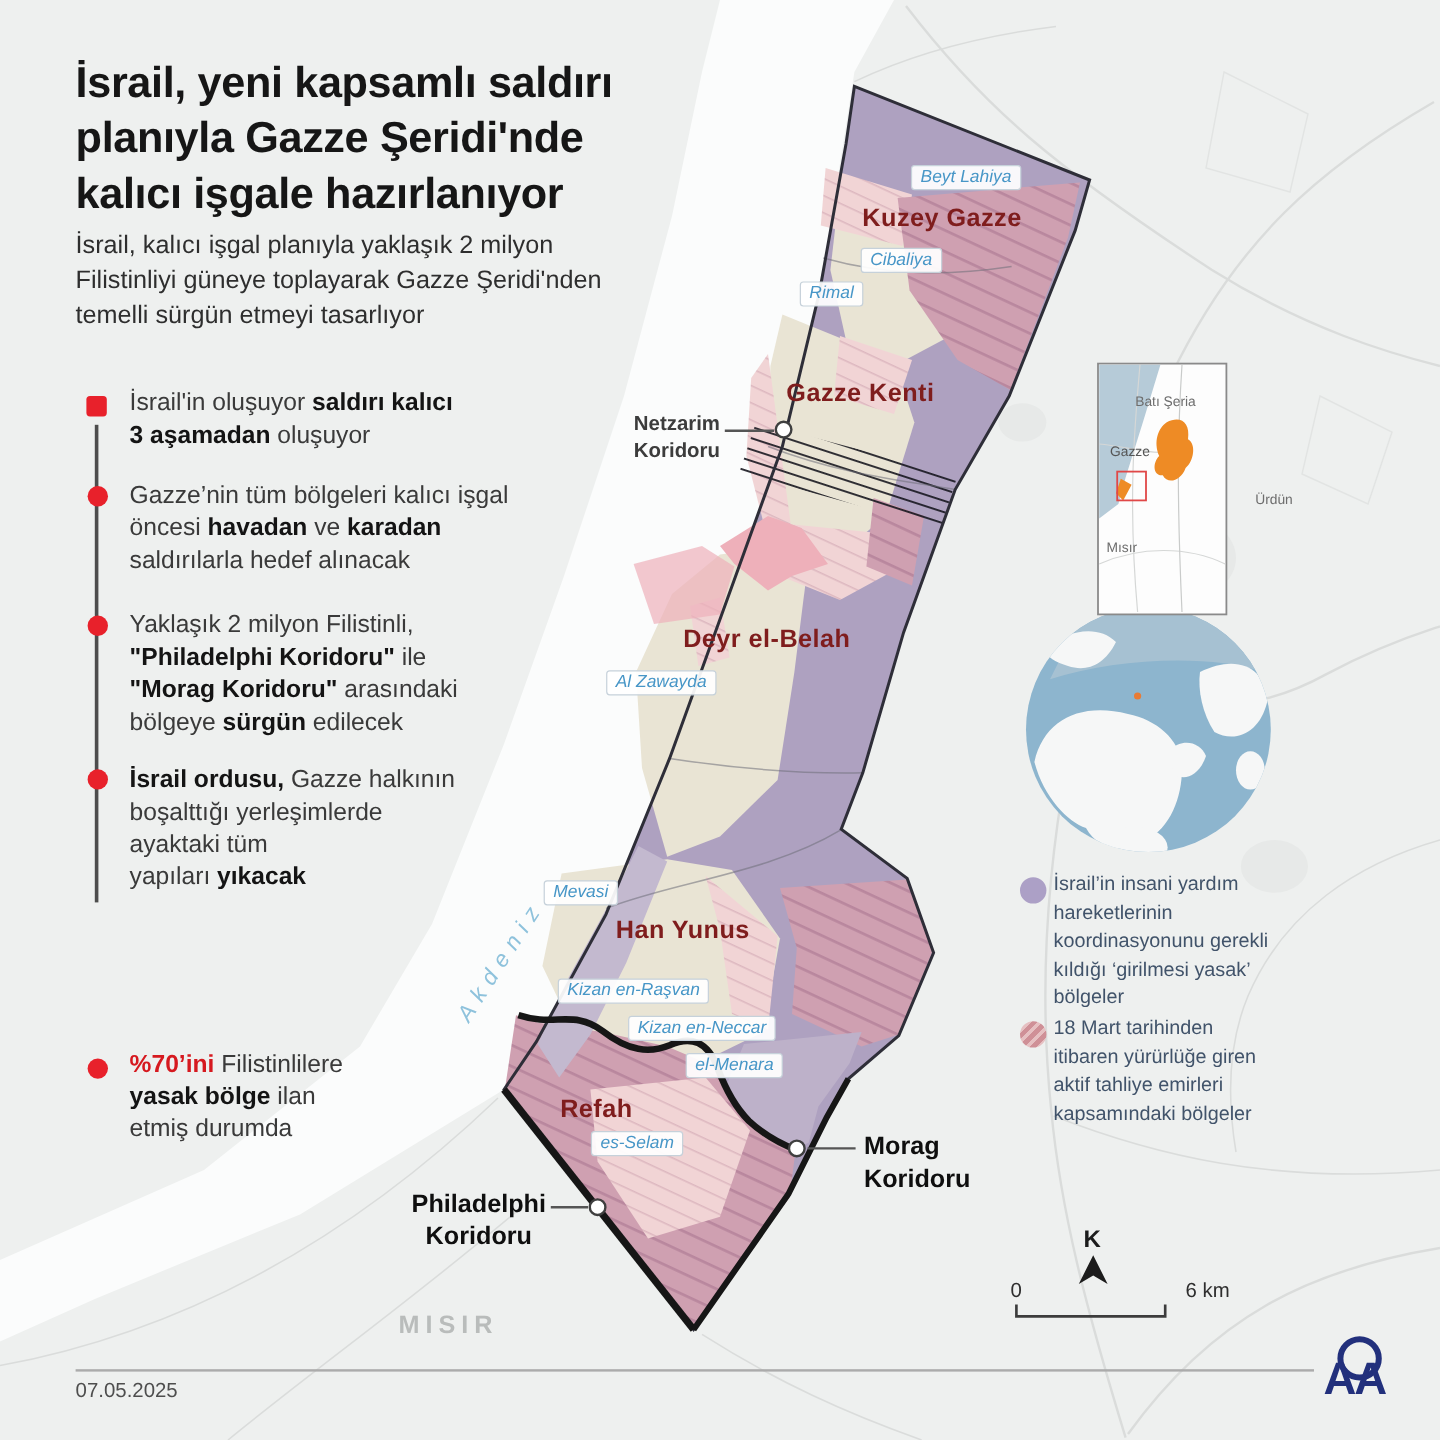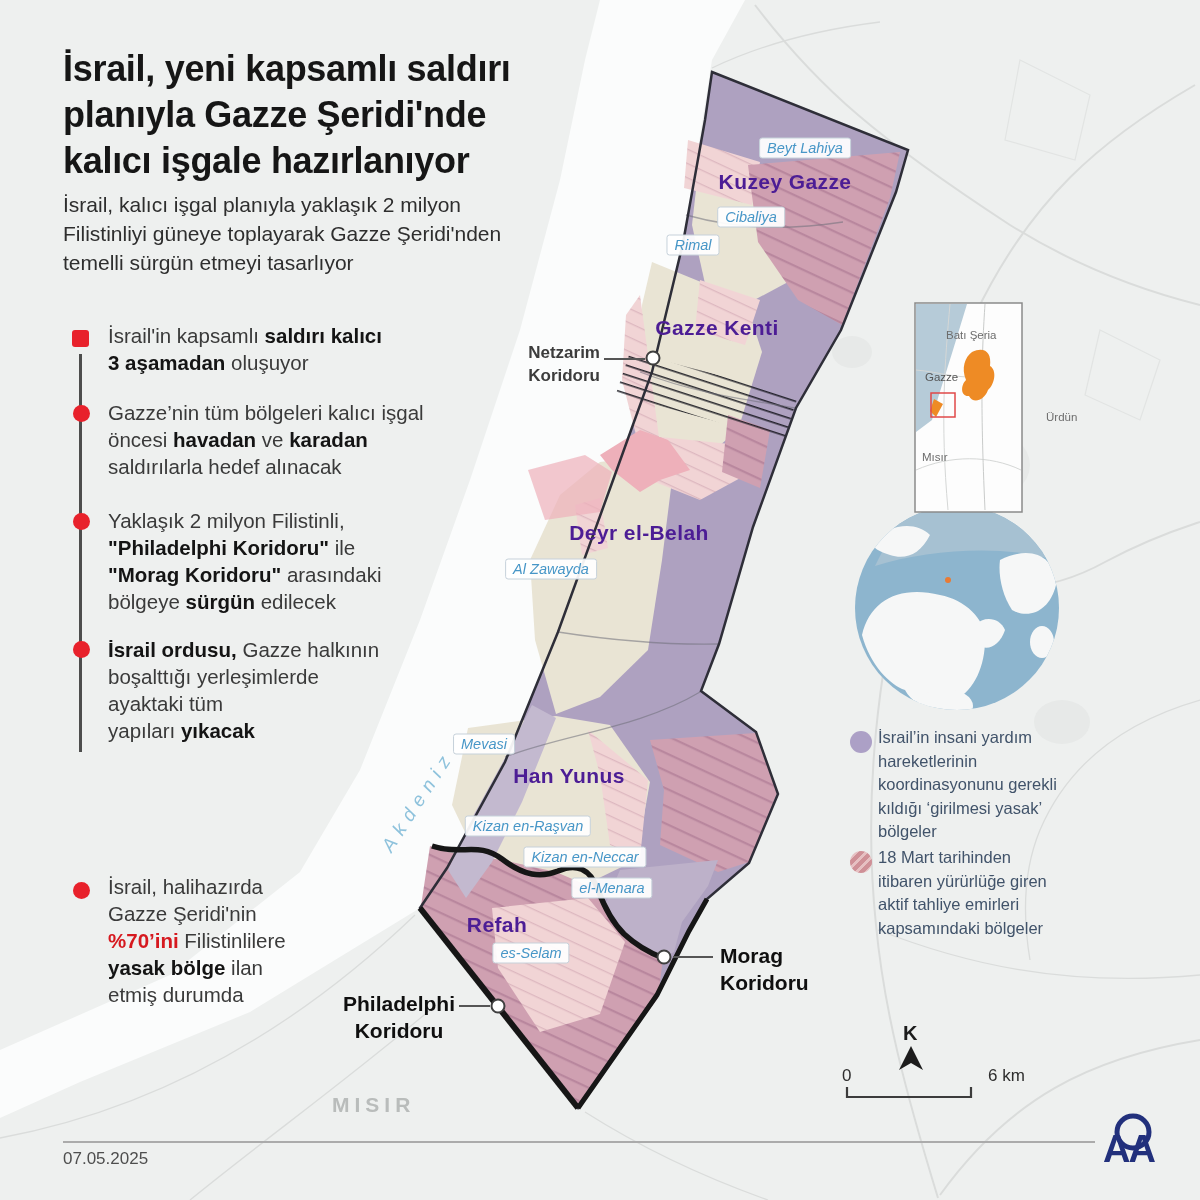--- a/index.html
+++ b/index.html
@@ -16,21 +16,21 @@
   .b{font-weight:bold;color:#141414;}
   .r{font-weight:bold;color:#d6191f;}
   .marker{width:17px;height:17px;background:#e8212b;}
   .sq{border-radius:3px;}
   .dot{border-radius:50%;}
   #bline{left:79px;top:354px;width:3px;height:398px;background:#4d4d4d;}
   
   .maplabel{transform:translate(-50%,-50%);background:rgba(255,255,255,.93);
     border:1px solid #c6d1da;border-radius:3px;color:#4796c7;font-size:14.5px;
     font-style:italic;padding:1px 7px 2px;white-space:nowrap;}
-  .region{transform:translate(-50%,-50%);font-weight:bold;font-size:21px;color:#4c1d95;
+  .region{transform:translate(-50%,-50%);font-weight:bold;font-size:21px;color:#7f1d1d;
     letter-spacing:.4px;white-space:nowrap;}
   .corridor{font-weight:bold;font-size:21px;color:#0f0f0f;line-height:27px;white-space:pre-line;}
   #philadelphi-label{text-align:center;}
   #netzarim-label{font-size:17px;font-weight:bold;color:#3c3c3c;text-align:right;
     line-height:23px;white-space:pre-line;}
   #akdeniz{color:#8ec2dc;font-style:italic;font-size:19px;letter-spacing:7px;
     transform:rotate(-57deg);transform-origin:center;}
   #misir{color:#b9bcbb;font-weight:bold;font-size:21px;letter-spacing:5px;}
   .inset-label{font-size:11.5px;color:#6d6d6d;white-space:nowrap;}
   
@@ -198,36 +198,34 @@
 Filistinliyi güneye toplayarak Gazze Şeridi'nden
 temelli sürgün etmeyi tasarlıyor</div>
 
 <div class="abs marker sq" style="left: 72px; top: 330px; background-color: rgb(232, 33, 43);"></div>
 <div class="abs" id="bline"></div>
 <div class="abs marker dot" style="left: 73px; top: 405px; background-color: rgb(232, 33, 43);"></div>
 <div class="abs marker dot" style="left: 73px; top: 513px; background-color: rgb(232, 33, 43);"></div>
 <div class="abs marker dot" style="left: 73px; top: 641px; background-color: rgb(232, 33, 43);"></div>
 <div class="abs marker dot" style="left: 73px; top: 882px; background-color: rgb(232, 33, 43);"></div>
 
-<div class="abs bullet" style="left:108px;top:322px;width:330px;"><span>İsrail'in kapsamlı </span><span class="b">saldırı kalıcı</span><span>
+<div class="abs bullet" style="left:108px;top:322px;width:330px;"><span>İsrail'in oluşuyor </span><span class="b">saldırı kalıcı</span><span>
 </span><span class="b">3 aşamadan</span><span> oluşuyor</span></div>
 <div class="abs bullet" style="left:108px;top:399px;width:380px;"><span>Gazze’nin tüm bölgeleri kalıcı işgal
 öncesi </span><span class="b">havadan</span><span> ve </span><span class="b">karadan</span><span>
 saldırılarla hedef alınacak</span></div>
 <div class="abs bullet" style="left:108px;top:507px;width:340px;"><span>Yaklaşık 2 milyon Filistinli,
 </span><span class="b">"Philadelphi Koridoru"</span><span> ile
 </span><span class="b">"Morag Koridoru"</span><span> arasındaki
 bölgeye </span><span class="b">sürgün</span><span> edilecek</span></div>
 <div class="abs bullet" style="left:108px;top:636px;width:340px;"><span class="b">İsrail ordusu,</span><span> Gazze halkının
 boşalttığı yerleşimlerde
 ayaktaki tüm
 yapıları </span><span class="b">yıkacak</span></div>
-<div class="abs bullet" style="left:108px;top:873px;width:280px;"><span>İsrail, halihazırda
-Gazze Şeridi'nin
-</span><span class="r">%70’ini</span><span> Filistinlilere
+<div class="abs bullet" style="left:108px;top:873px;width:280px;"><span class="r">%70’ini</span><span> Filistinlilere
 </span><span class="b">yasak bölge</span><span> ilan
 etmiş durumda</span></div>
 
 <div class="abs region" style="left:785px;top:182px;">Kuzey Gazze</div>
 <div class="abs region" style="left:717px;top:328px;">Gazze Kenti</div>
 <div class="abs region" style="left:639px;top:533px;">Deyr el-Belah</div>
 <div class="abs region" style="left:569px;top:776px;">Han Yunus</div>
 <div class="abs region" style="left:497px;top:925px;">Refah</div>
 
 <div class="abs maplabel" style="left:805px;top:148px;">Beyt Lahiya</div>

